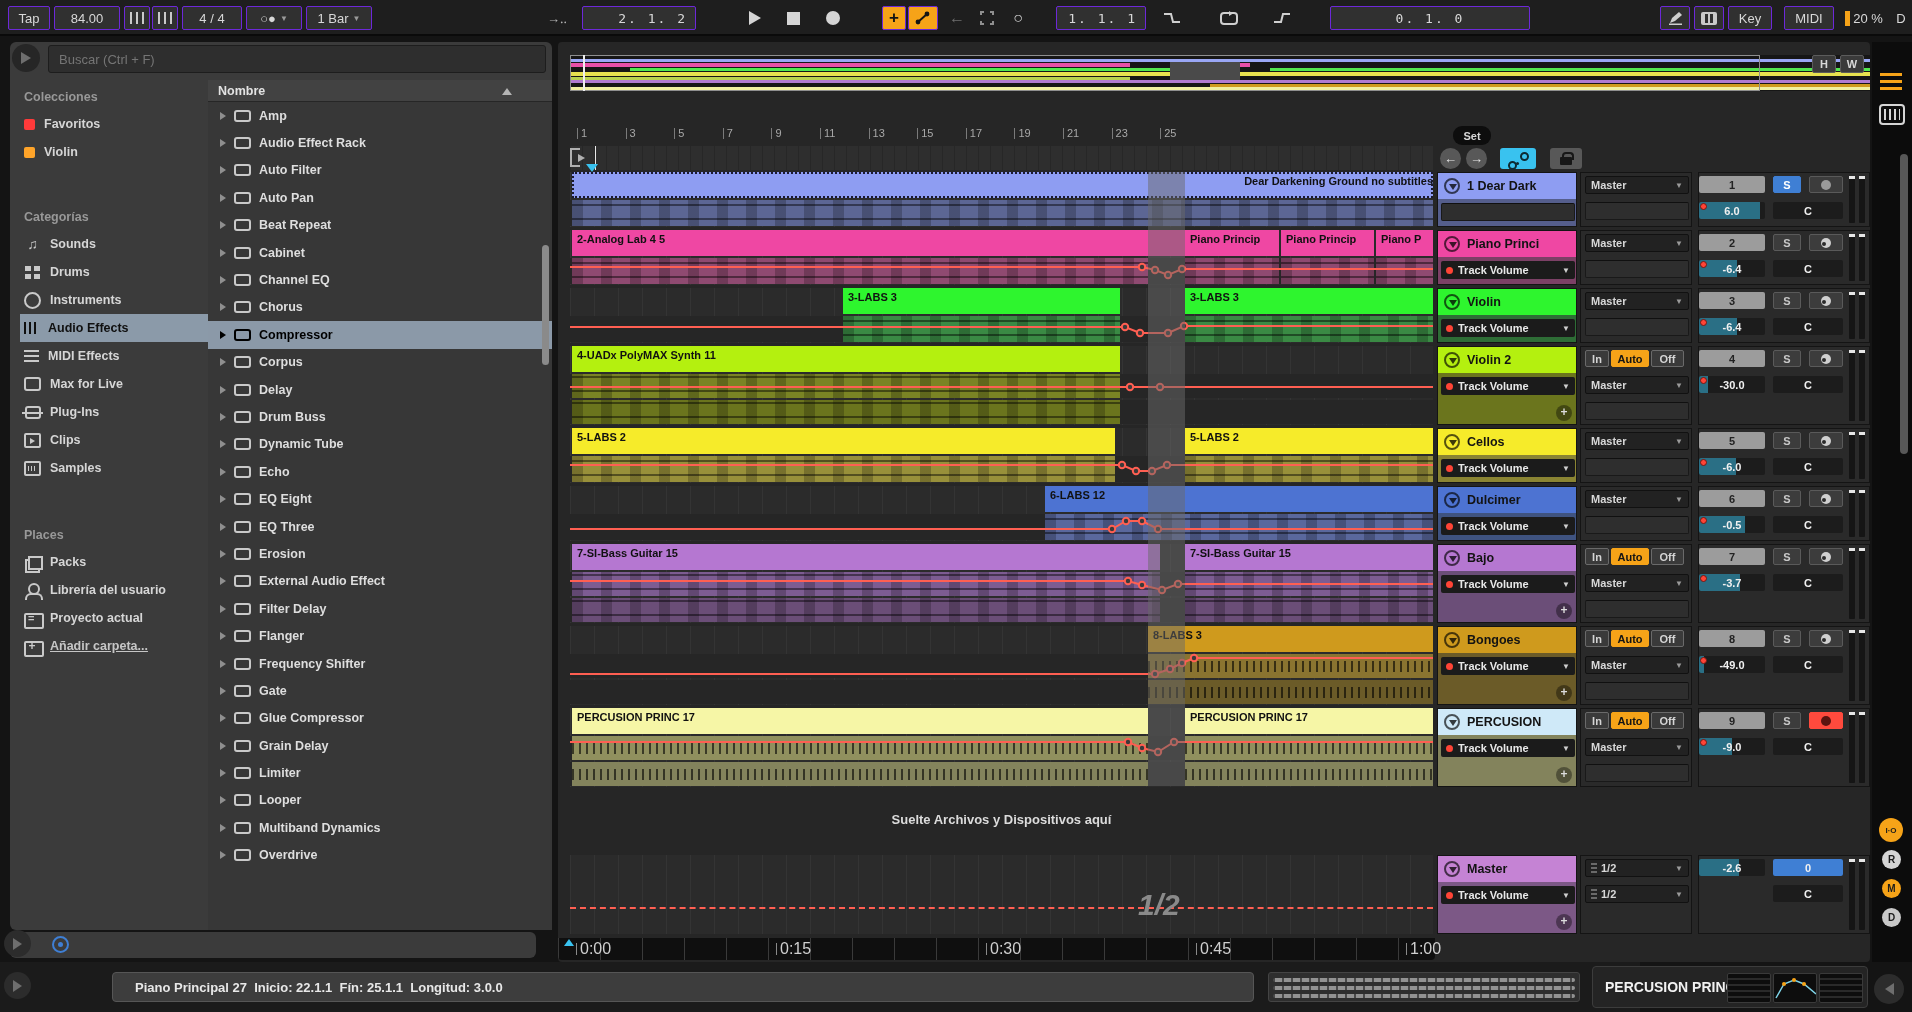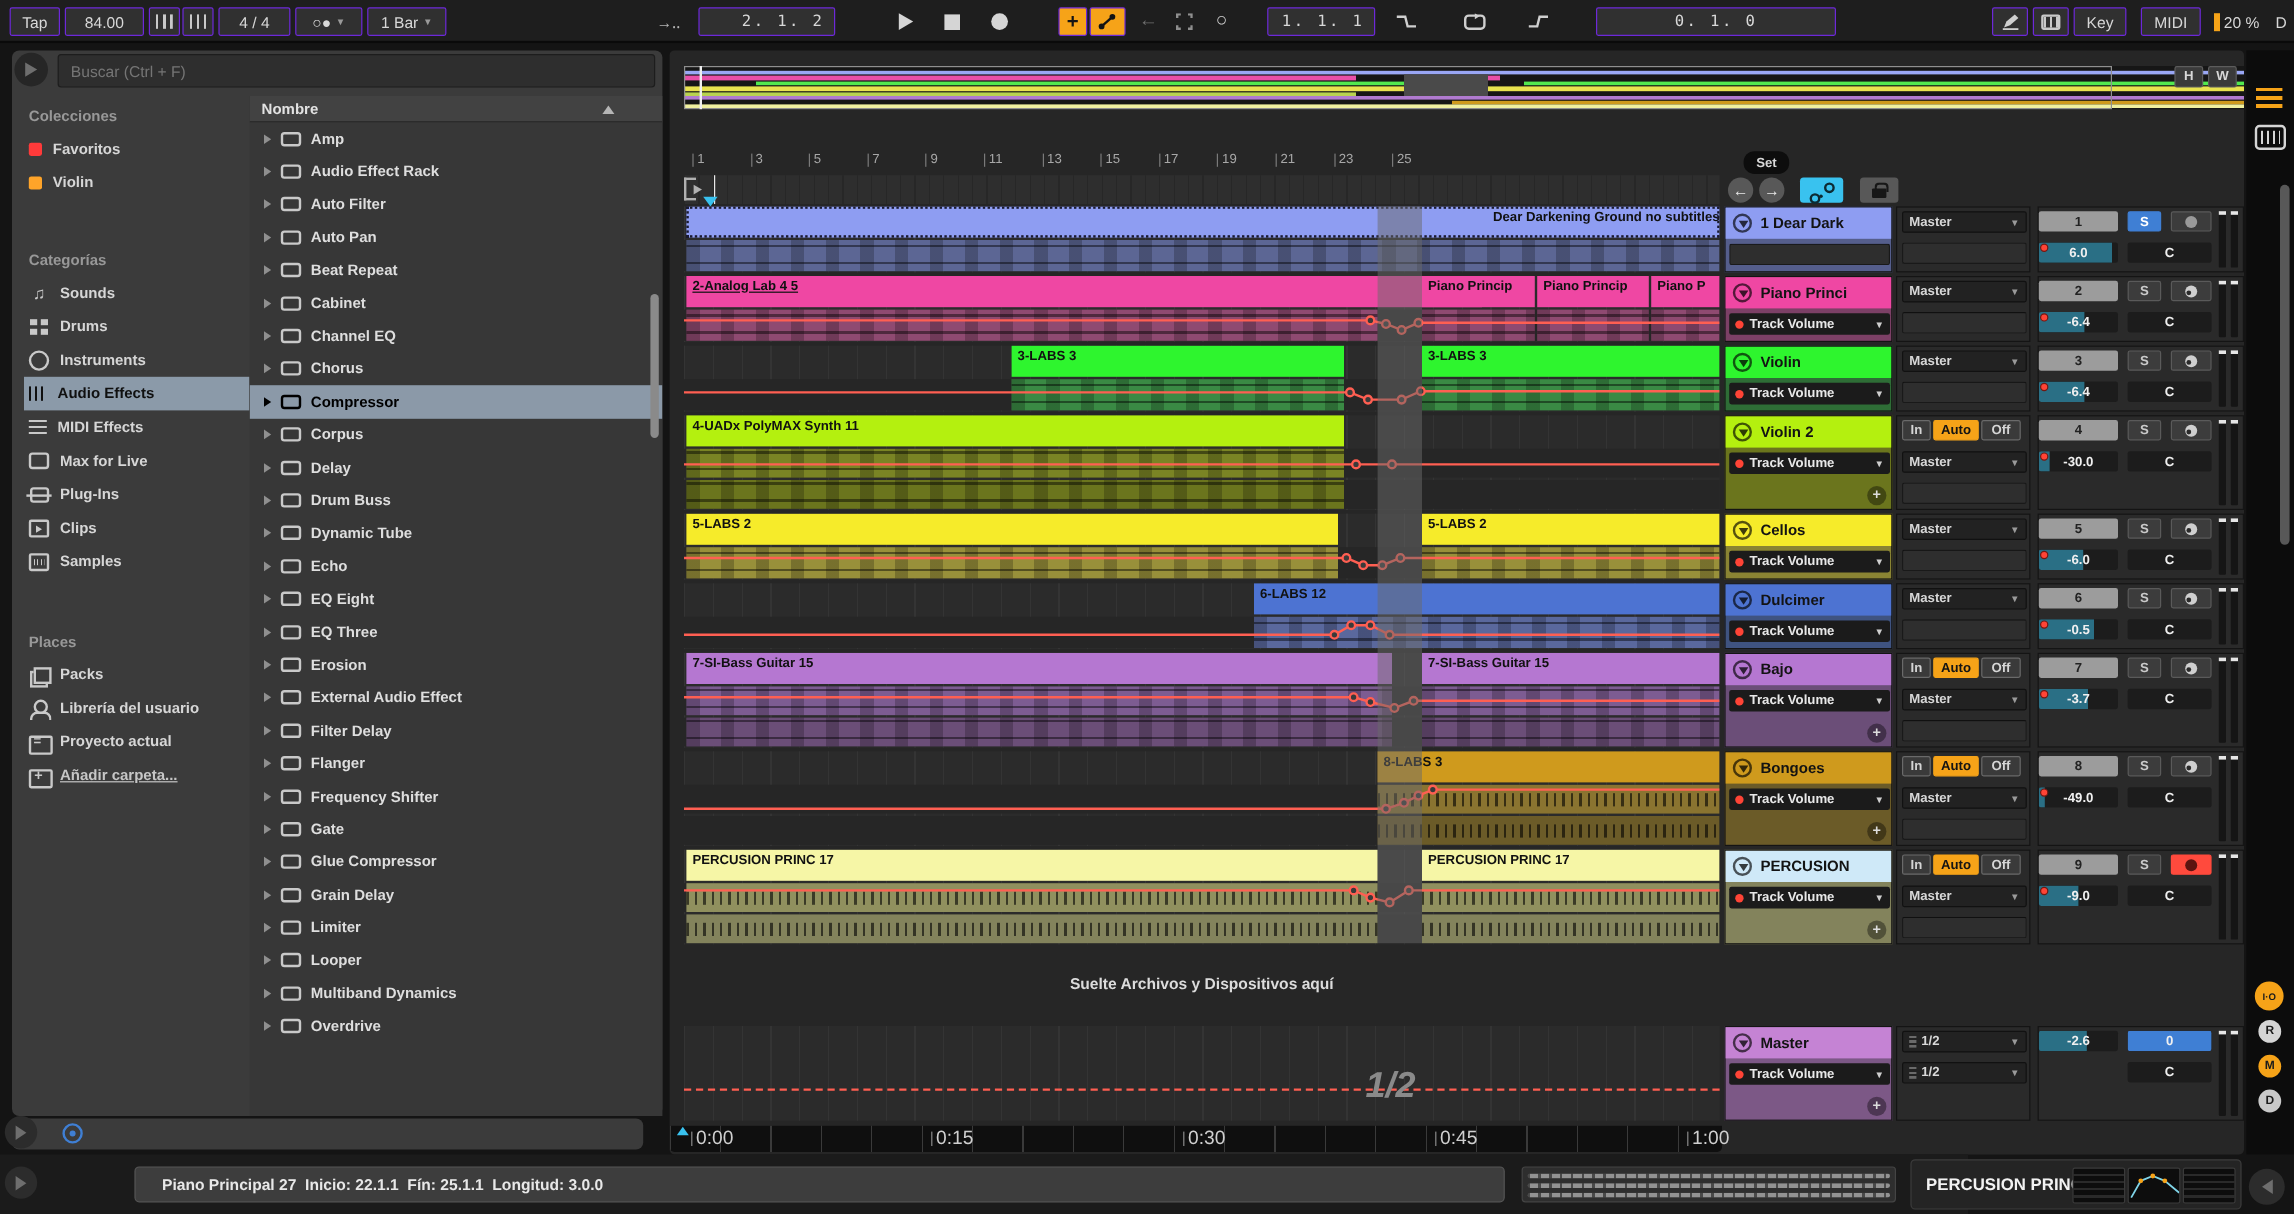--- a/index.html
+++ b/index.html
@@ -615,21 +615,21 @@
           <div class="meterbar" style="left: 150px; top: 3px; height: 47px;"></div>
           <div class="meterbar" style="left: 160px; top: 3px; height: 47px;"></div>
         </div>
         <div class="trackrow" style="top: 188px; height: 55px;">
           <div class="lane" style="top: 28px; height: 26px;">
             <div class="laneseg n-dash" style="left: 2px; width: 576px; background: rgb(143, 74, 113);"></div>
             <div class="laneseg n-dash" style="left: 615px; width: 94px; background: rgb(143, 74, 113);"></div>
             <div class="laneseg n-dash" style="left: 711px; width: 93px; background: rgb(143, 74, 113);"></div>
             <div class="laneseg n-dash" style="left: 806px; width: 57px; background: rgb(143, 74, 113);"></div>
           </div>
-          <div class="cliphead" style="left: 2px; width: 663px; background: rgb(239, 71, 163); text-decoration: underline;">2-Analog Lab 4 5</div>
+          <div class="cliphead" style="left: 2px; width: 663px; background: rgb(239, 71, 163);">2-Analog Lab 4 5</div>
           <div class="cliphead" style="left: 615px; width: 94px; background: rgb(239, 71, 163);">Piano Princip</div>
           <div class="cliphead" style="left: 711px; width: 93px; background: rgb(239, 71, 163);">Piano Princip</div>
           <div class="cliphead" style="left: 806px; width: 57px; background: rgb(239, 71, 163);">Piano P</div>
           <svg class="autosvg" width="863" height="27" style="top: 28px;">
             <polyline points="0,9 572,9 585,12 598,17 612,11 863,11" fill="none" stroke="#ff5f52" stroke-width="2"></polyline>
             <circle cx="572" cy="9" r="3.2" fill="#3a3a3a" stroke="#ff5f52" stroke-width="2"></circle>
             <circle cx="585" cy="12" r="3.2" fill="#3a3a3a" stroke="#ff5f52" stroke-width="2"></circle>
             <circle cx="598" cy="17" r="3.2" fill="#3a3a3a" stroke="#ff5f52" stroke-width="2"></circle>
             <circle cx="612" cy="11" r="3.2" fill="#3a3a3a" stroke="#ff5f52" stroke-width="2"></circle>
           </svg>

